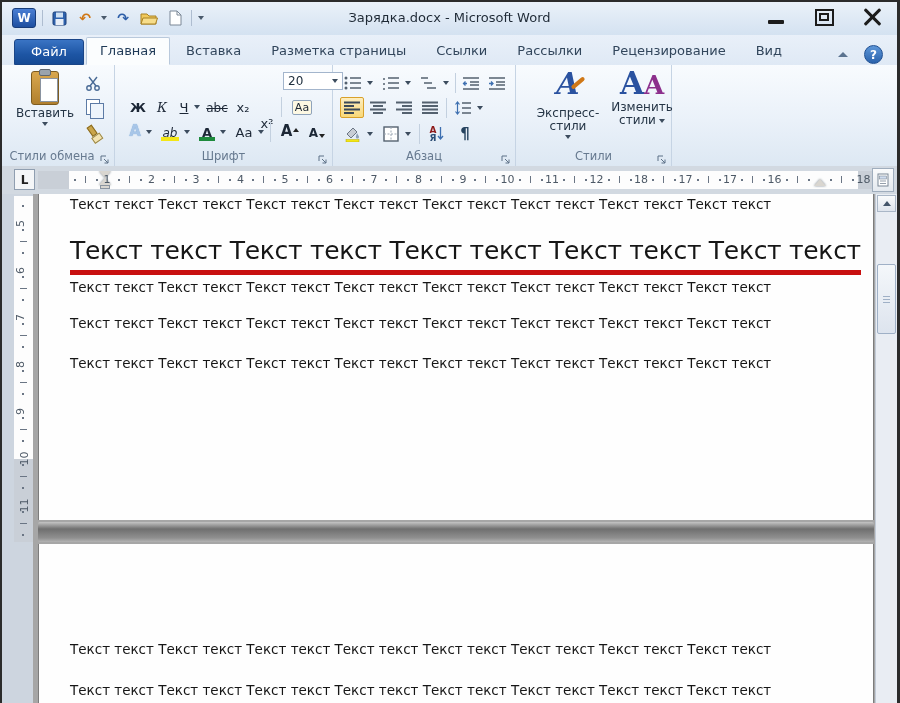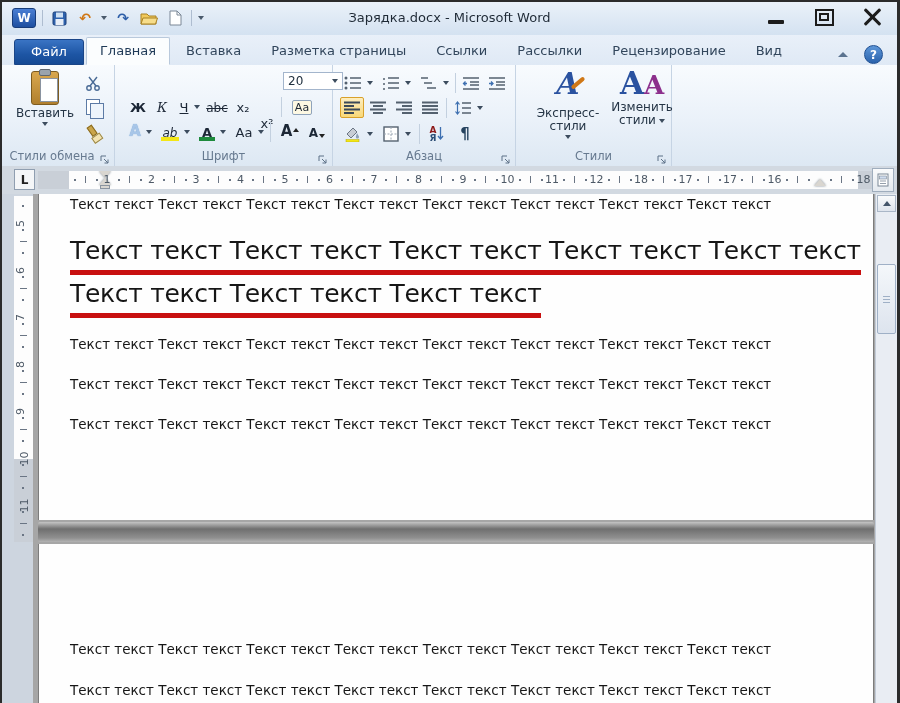--- a/index.html
+++ b/index.html
@@ -570,21 +570,20 @@
       <div class="vtick vdot" style="top: 314.75px;"></div>
       <div class="vtick vmid" style="top: 326.5px;"></div>
       <div class="vtick vdot" style="top: 338.25px;"></div>
     </div>
 
   <div id="docarea">
     <div class="page" id="page1">
       <div class="lines">
           <div class="line normal">Текст текст Текст текст Текст текст Текст текст Текст текст Текст текст Текст текст Текст текст</div>
           <div class="line big"><span class="u">Текст текст Текст текст Текст текст Текст текст Текст текст</span></div>
-          <div class="line big"><span class="u">Текст текст Текст текст Текст текст</span></div>
           <div class="line normal">Текст текст Текст текст Текст текст Текст текст Текст текст Текст текст Текст текст Текст текст</div>
           <div class="line normal">Текст текст Текст текст Текст текст Текст текст Текст текст Текст текст Текст текст Текст текст</div>
           <div class="line normal">Текст текст Текст текст Текст текст Текст текст Текст текст Текст текст Текст текст Текст текст</div>
         </div>
     </div>
     <div id="pagebreak"></div>
     <div class="page" id="page2">
       <div class="lines">
           <div class="line normal">Текст текст Текст текст Текст текст Текст текст Текст текст Текст текст Текст текст Текст текст</div>
           <div class="line normal">Текст текст Текст текст Текст текст Текст текст Текст текст Текст текст Текст текст Текст текст</div>

